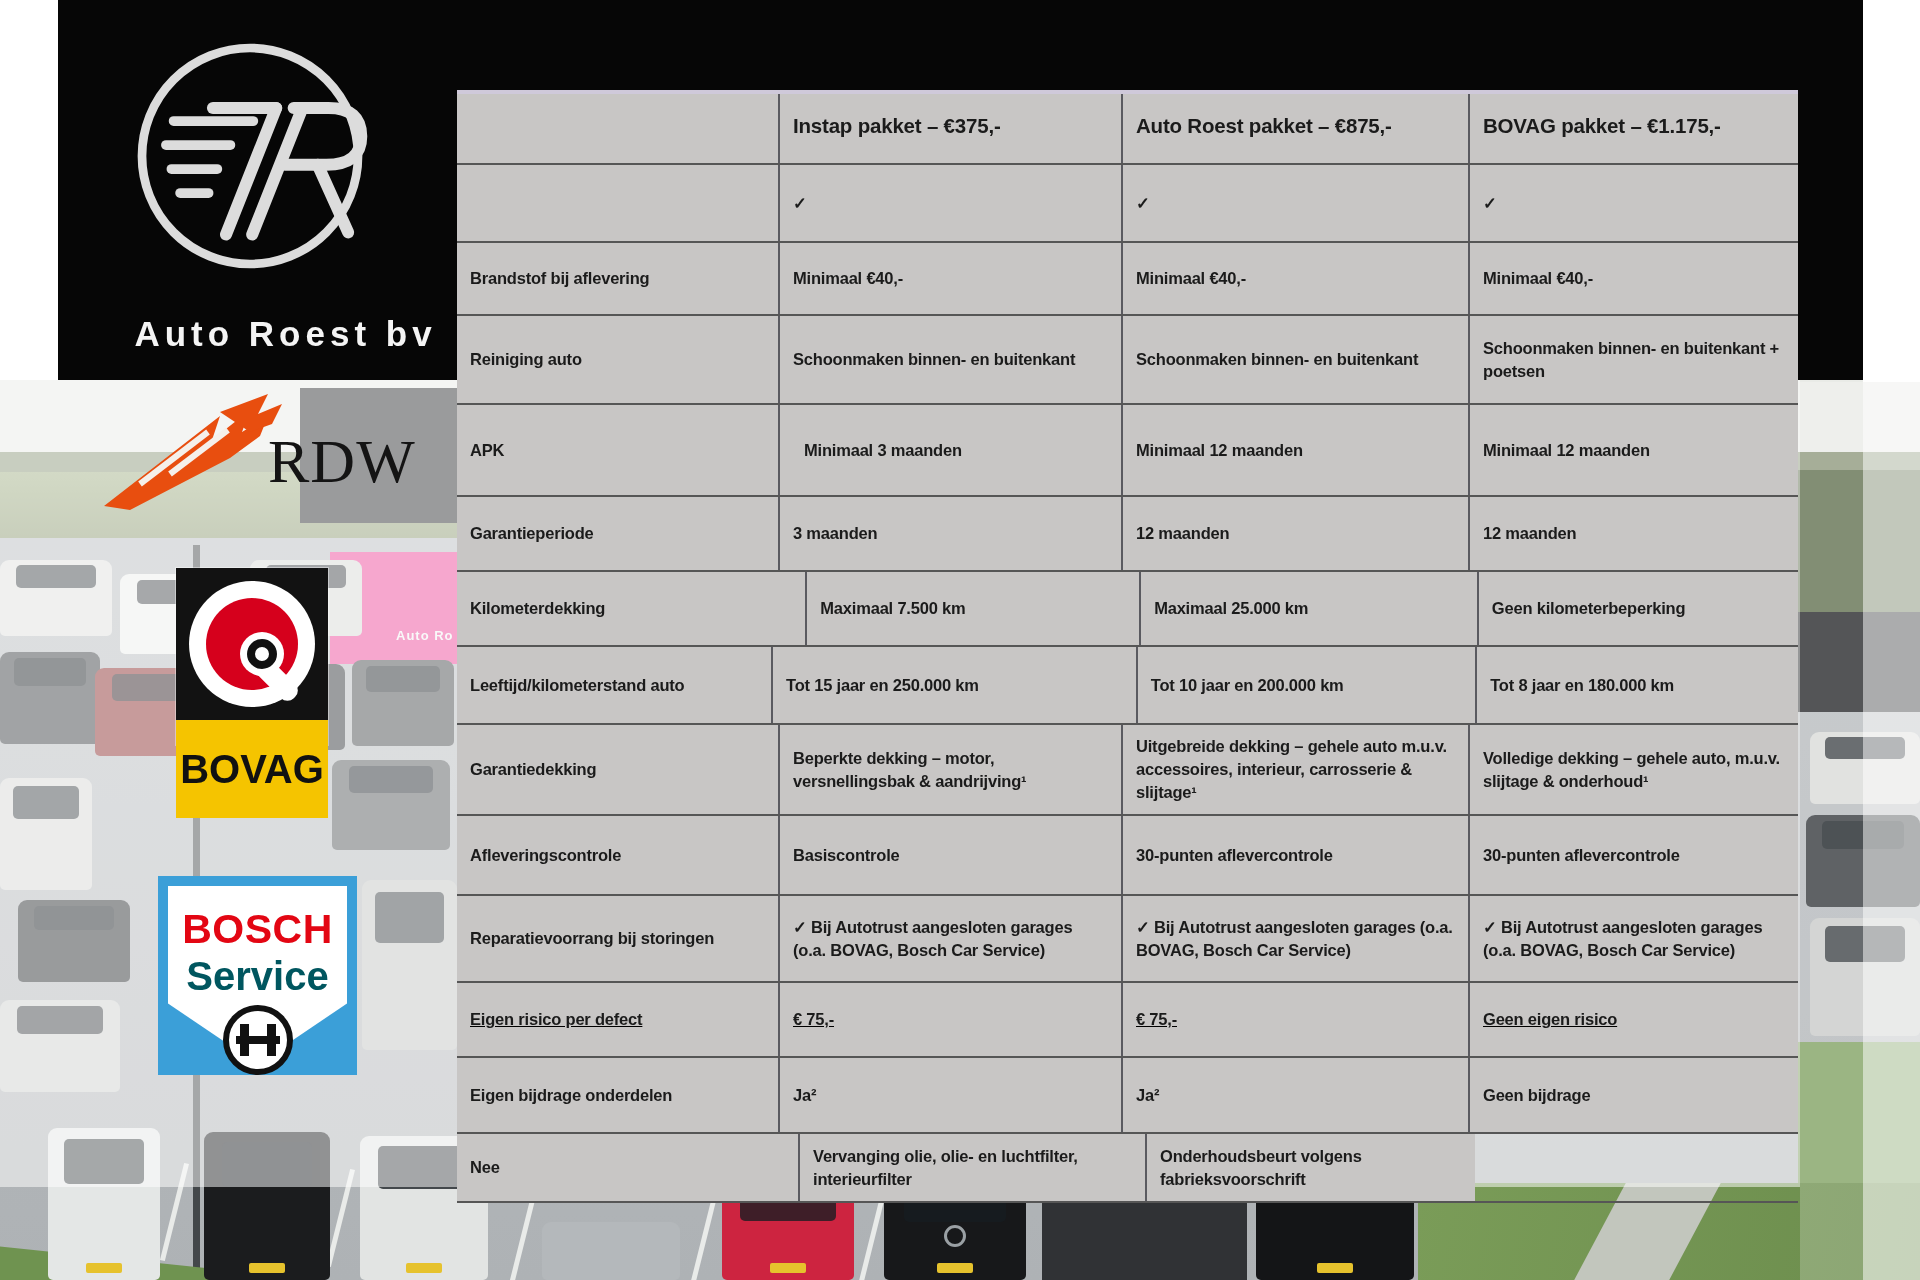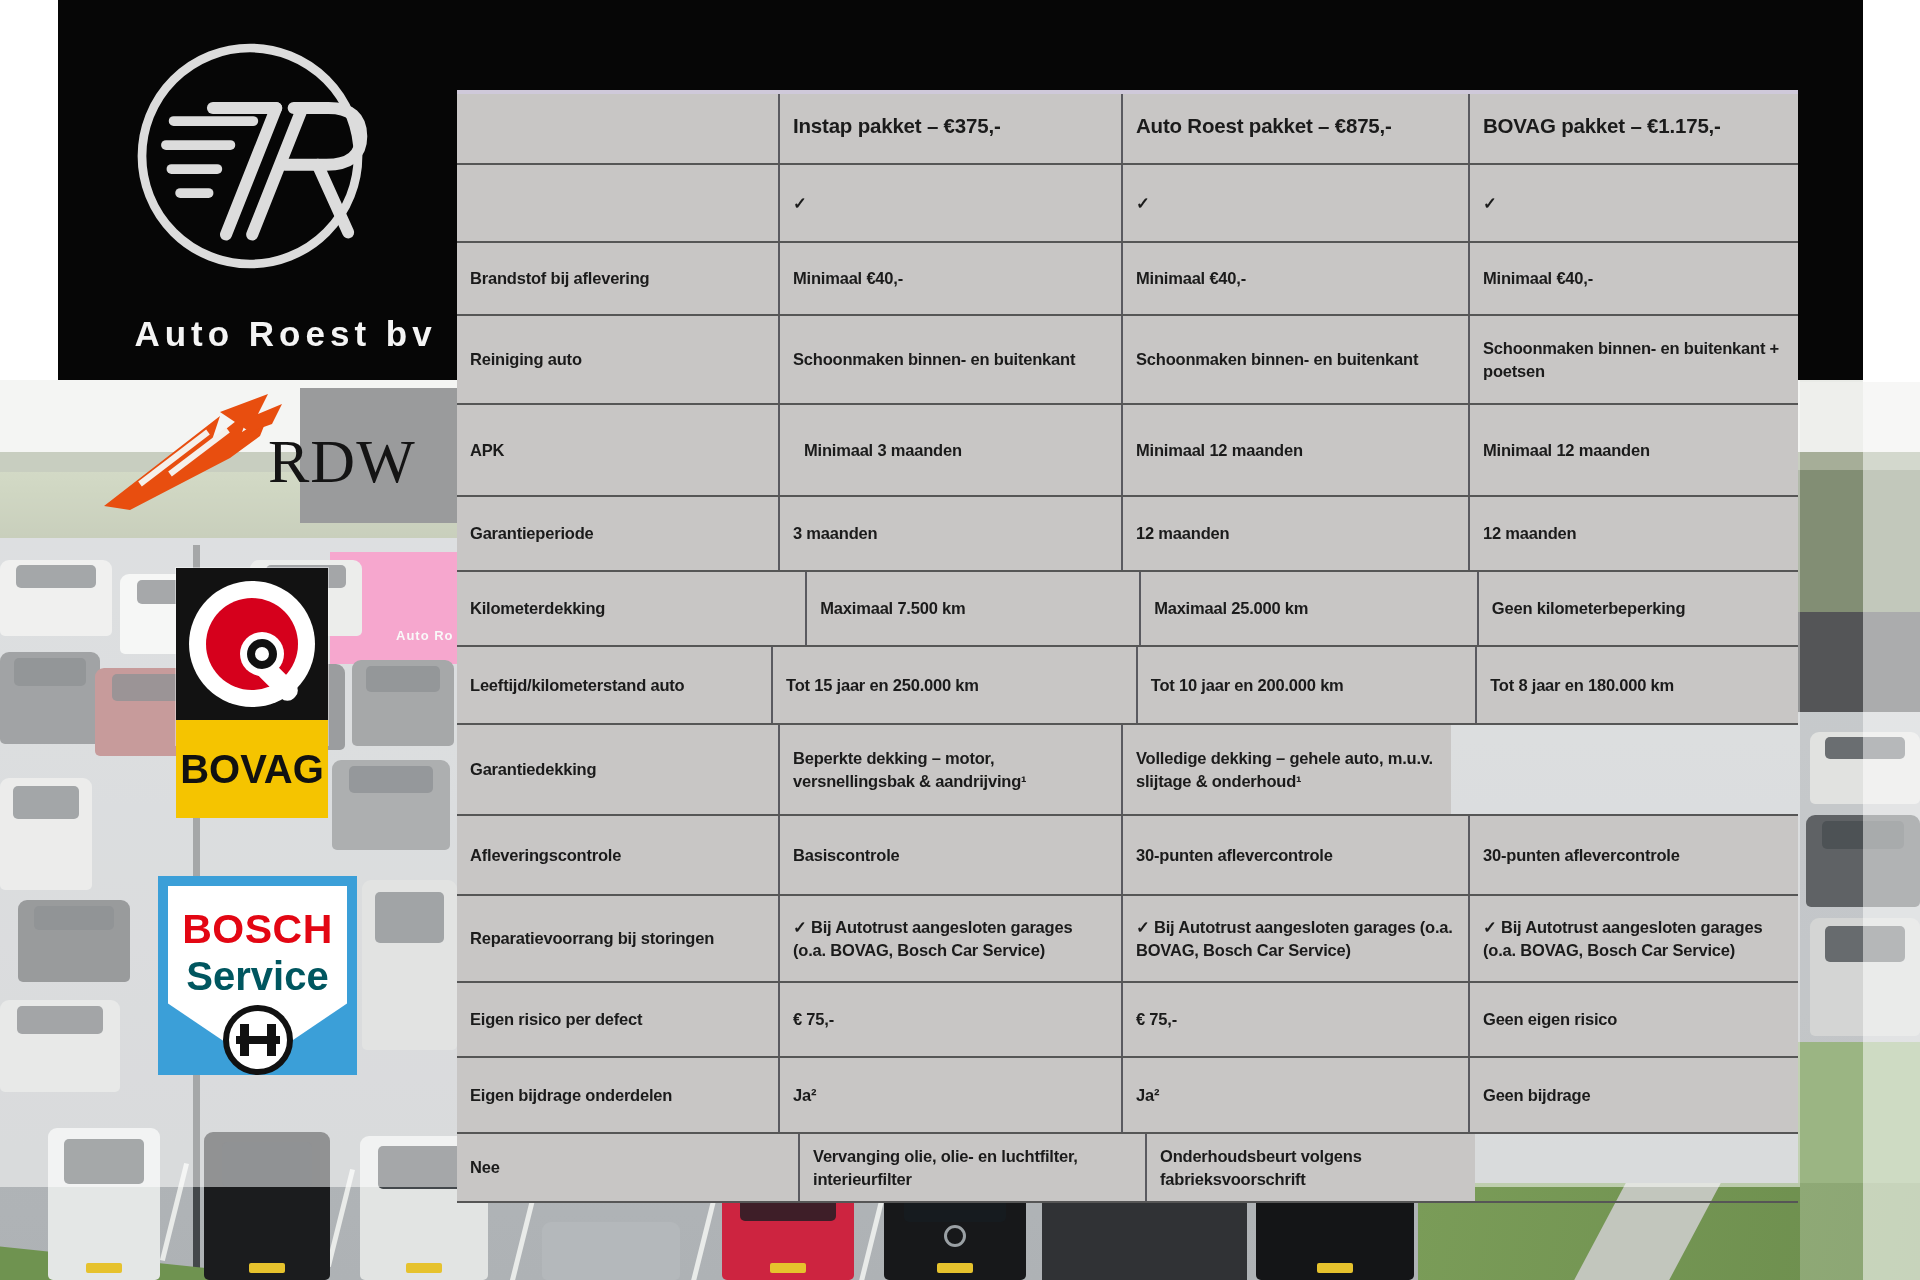--- a/index.html
+++ b/index.html
@@ -233,35 +233,36 @@
       </div>
       <div class="trow" style="height: 78px;">
         <div class="cell" style="width: 323px;">Leeftijd/kilometerstand auto</div>
         <div class="cell" style="width: 373px;">Tot 15 jaar en 250.000 km</div>
         <div class="cell" style="width: 347px;">Tot 10 jaar en 200.000 km</div>
         <div class="cell" style="width: 328px;">Tot 8 jaar en 180.000 km</div>
       </div>
       <div class="trow" style="height: 91px;">
         <div class="cell" style="width: 323px;">Garantiedekking</div>
         <div class="cell" style="width: 343px;">Beperkte dekking – motor, versnellingsbak &amp; aandrijving¹</div>
+        <div class="cell" style="width: 347px;">Uitgebreide dekking – gehele auto m.u.v. accessoires, interieur, carrosserie &amp; slijtage¹</div>
         <div class="cell" style="width: 328px;">Volledige dekking – gehele auto, m.u.v. slijtage &amp; onderhoud¹</div>
       </div>
       <div class="trow" style="height: 80px;">
         <div class="cell" style="width: 323px;">Afleveringscontrole</div>
         <div class="cell" style="width: 343px;">Basiscontrole</div>
         <div class="cell" style="width: 347px;">30-punten aflevercontrole</div>
         <div class="cell" style="width: 328px;">30-punten aflevercontrole</div>
       </div>
       <div class="trow" style="height: 87px;">
         <div class="cell" style="width: 323px;">Reparatievoorrang bij storingen</div>
         <div class="cell" style="width: 343px;">✓ Bij Autotrust aangesloten garages (o.a. BOVAG, Bosch Car Service)</div>
         <div class="cell" style="width: 347px;">✓ Bij Autotrust aangesloten garages (o.a. BOVAG, Bosch Car Service)</div>
         <div class="cell" style="width: 328px;">✓ Bij Autotrust aangesloten garages (o.a. BOVAG, Bosch Car Service)</div>
       </div>
-      <div class="trow" style="height: 75px;">
+      <div class="trow" style="height: 75px; text-decoration: underline;">
         <div class="cell" style="width: 323px;">Eigen risico per defect</div>
         <div class="cell" style="width: 343px;">€ 75,-</div>
         <div class="cell" style="width: 347px;">€ 75,-</div>
         <div class="cell" style="width: 328px;">Geen eigen risico</div>
       </div>
       <div class="trow" style="height: 76px;">
         <div class="cell" style="width: 323px;">Eigen bijdrage onderdelen</div>
         <div class="cell" style="width: 343px;">Ja²</div>
         <div class="cell" style="width: 347px;">Ja²</div>
         <div class="cell" style="width: 328px;">Geen bijdrage</div>

